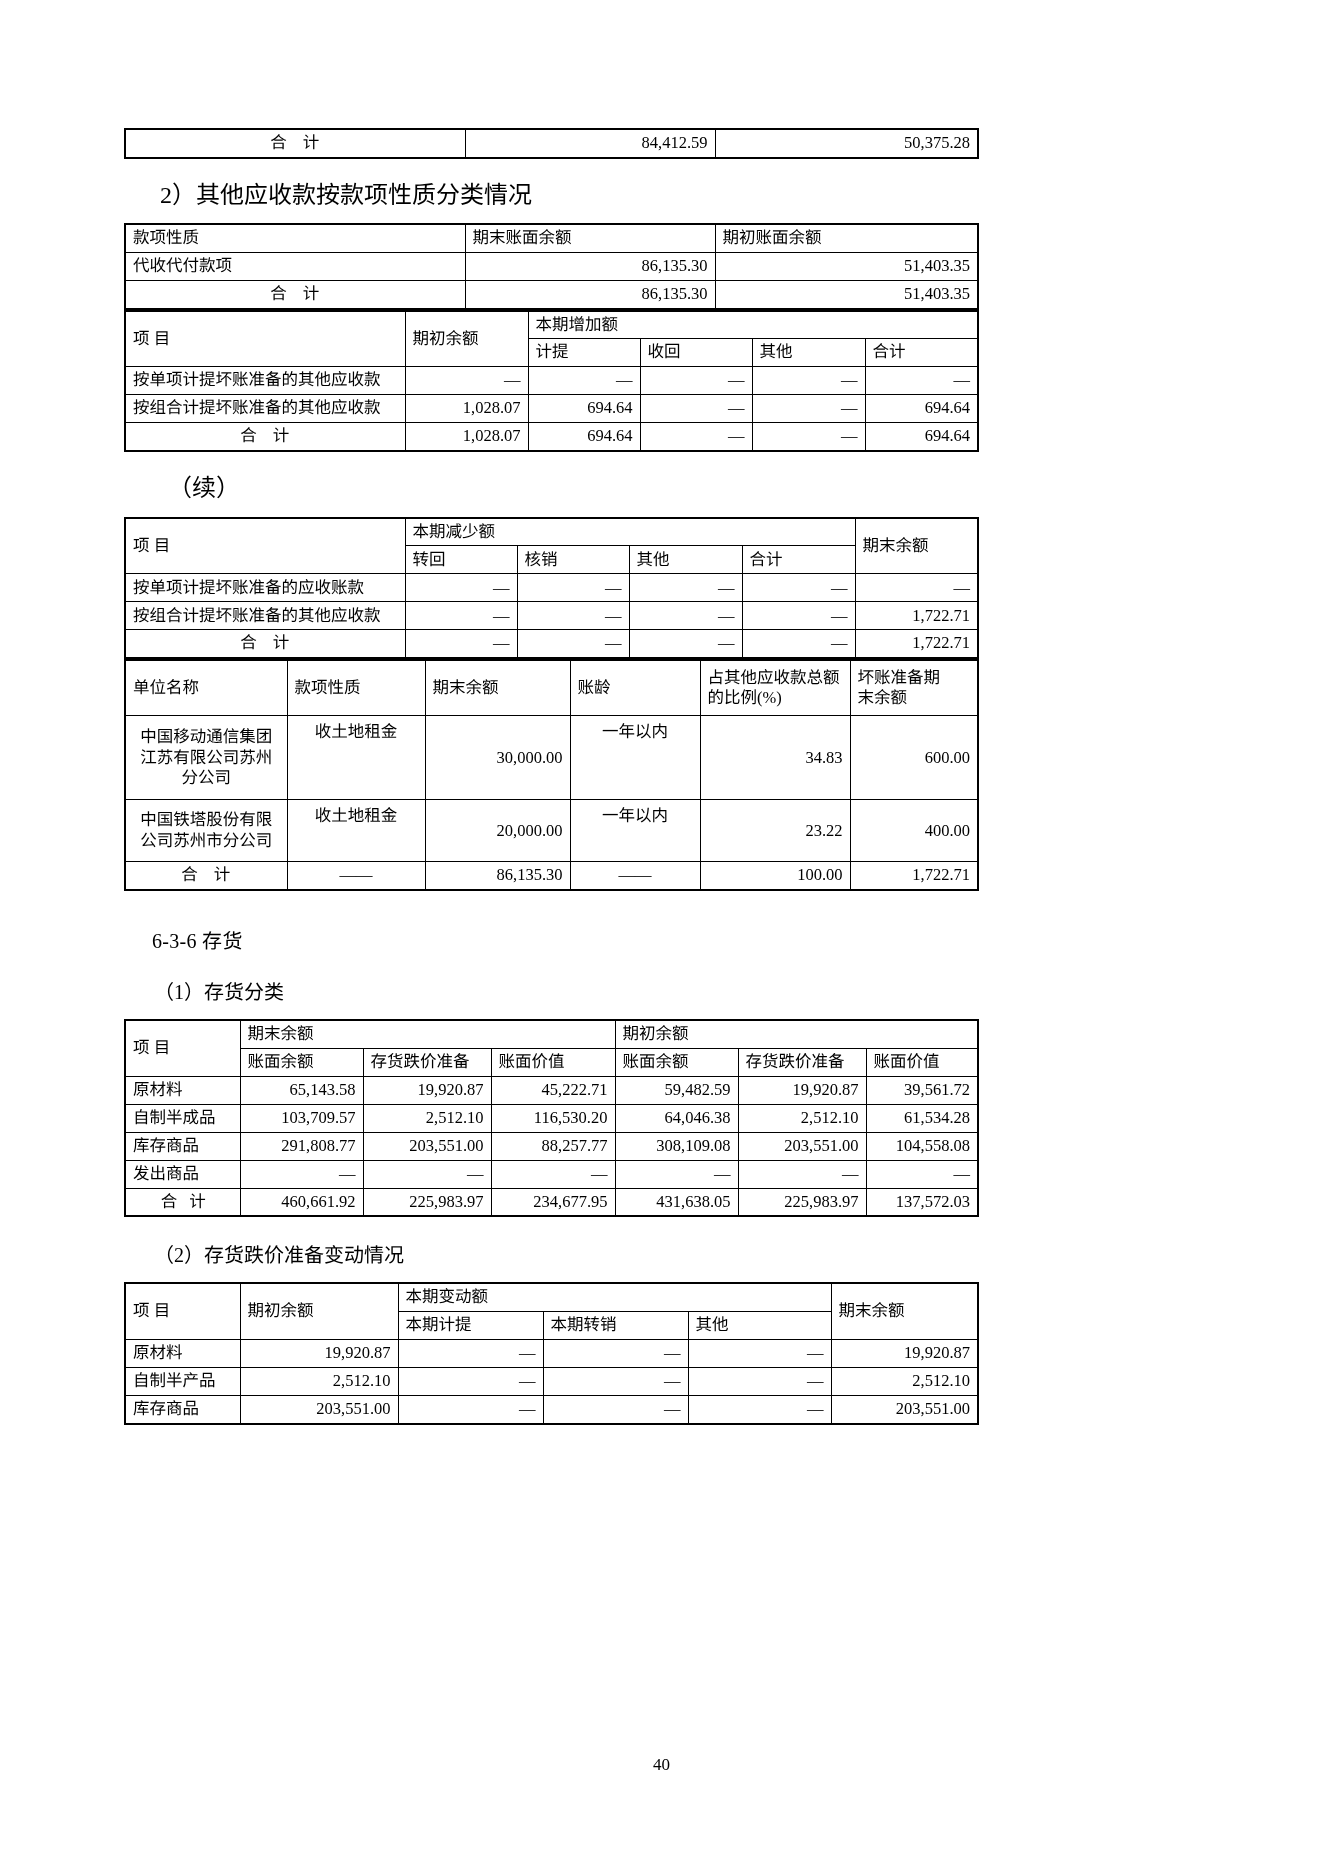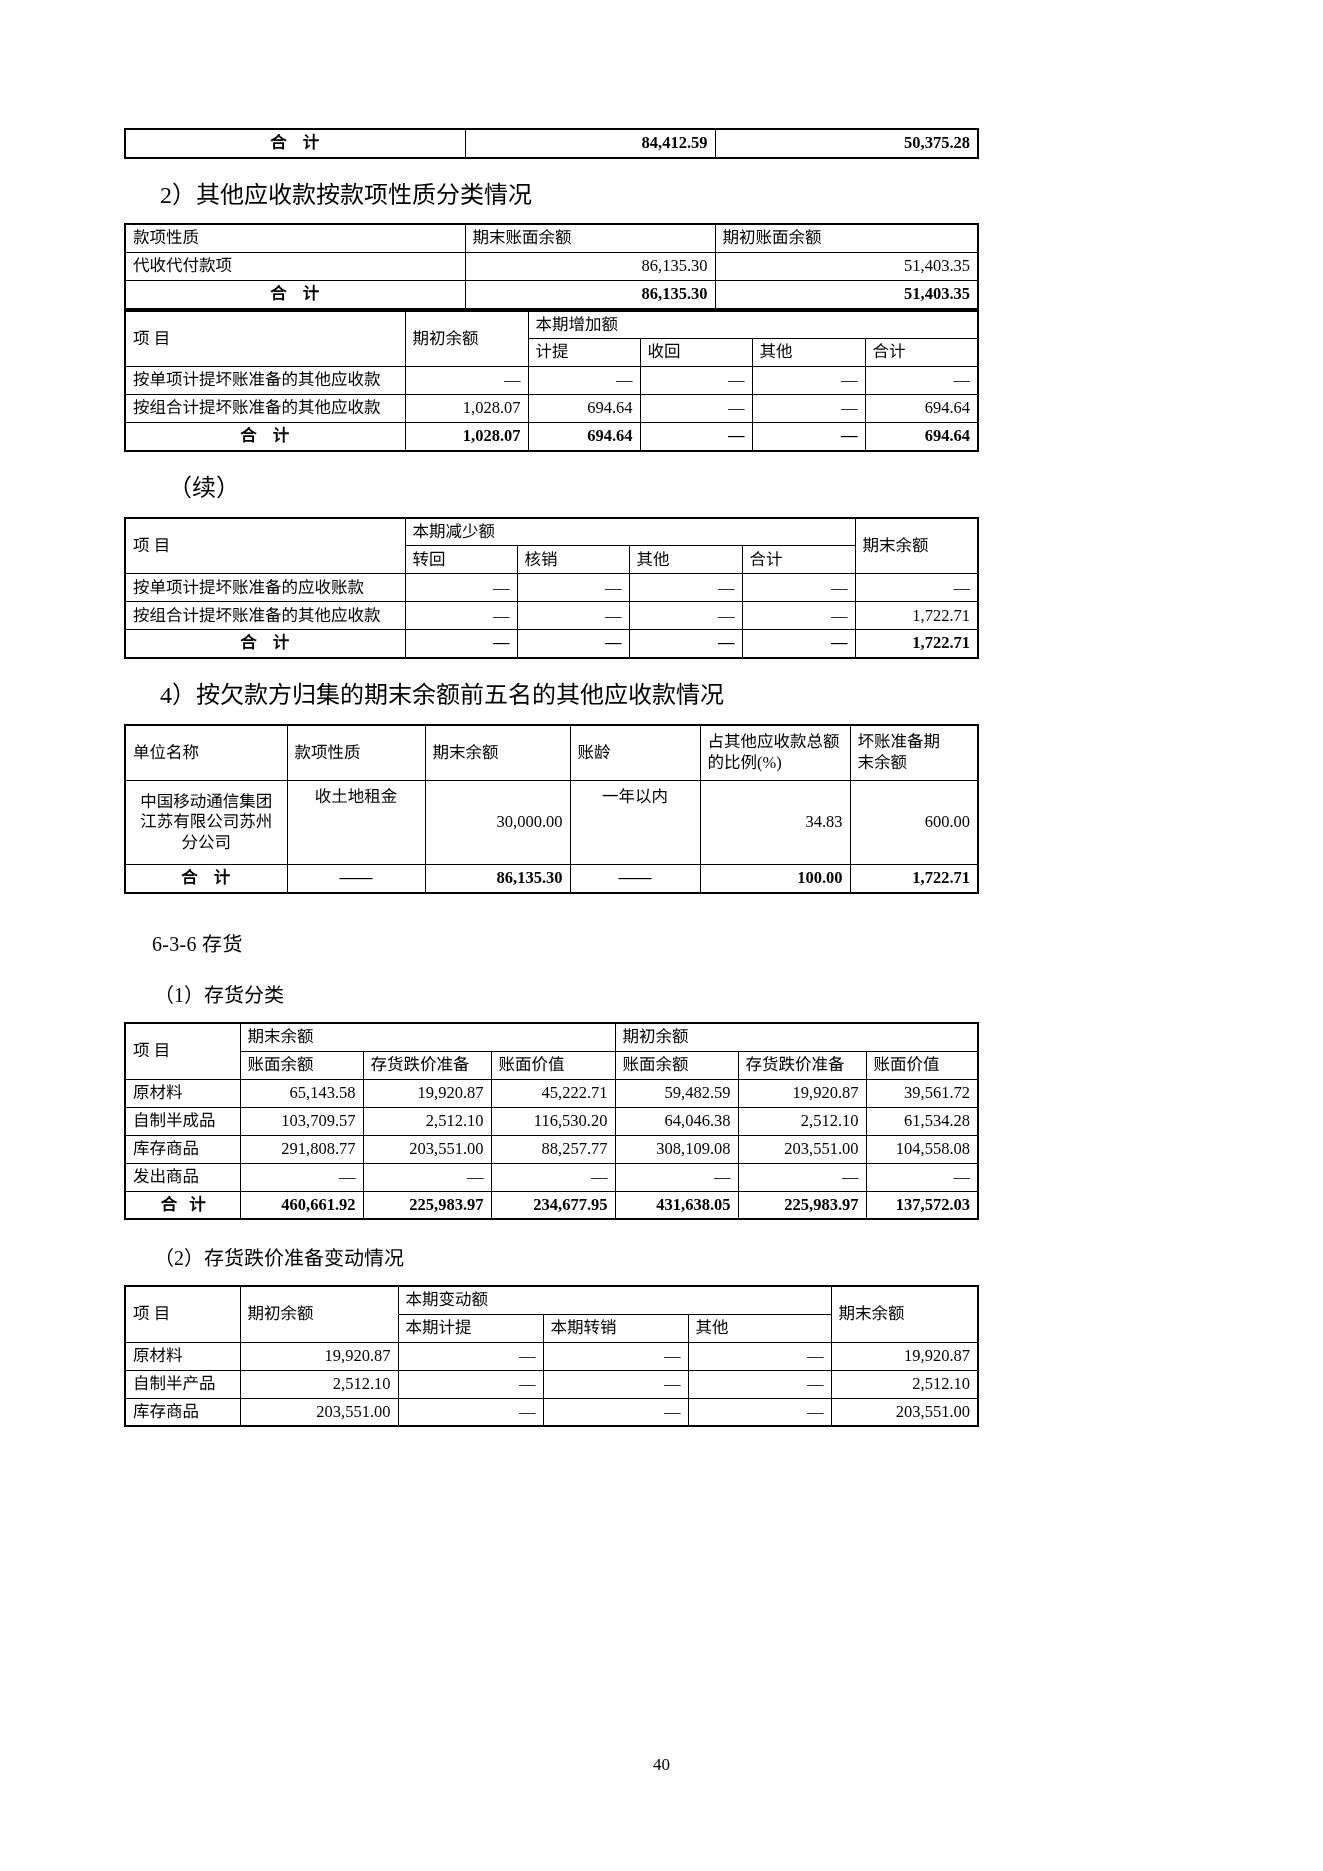--- a/index.html
+++ b/index.html
@@ -72,21 +72,21 @@
   table.fin td.first { border-left: 2px solid #000; }
   table.fin td.last  { border-right: 2px solid #000; }
 
   .c { text-align: center; }
   .r { text-align: right; }
   .l { text-align: left; }
   .b { font-weight: bold; }
 
   
   tr.total td {
-    font-weight: bold;
+    font-weight: normal;
   }
   tr.total td.label {
     text-align: center;
     letter-spacing: 6px;
     padding-left: 12px;
   }
 
   .name-cell {
     text-align: center;
     line-height: 1.35;
@@ -249,21 +249,20 @@
           <td class="first label">合  计</td>
           <td class="r b">—</td>
           <td class="r b">—</td>
           <td class="r b">—</td>
           <td class="r b">—</td>
           <td class="last r b">1,722.71</td>
         </tr>
       </tbody>
     </table>
 
-    <div class="sub-label">4）按欠款方归集的期末余额前五名的其他应收款情况</div>
 
     <table class="fin">
       <colgroup>
         <col style="width:162px">
           <col style="width:138px">
           <col style="width:145px">
         <col style="width:130px">
           <col style="width:150px">
           <col style="width:128px">
       </colgroup>
@@ -289,20 +288,31 @@
             <span>中国移动通信集团</span><br>
             <span>江苏有限公司苏州</span><br>
             <span>分公司</span>
           </td>
           <td class="c" style="vertical-align:top;padding-top:6px">收土地租金</td>
           <td class="r">30,000.00</td>
           <td class="c" style="vertical-align:top;padding-top:6px">一年以内</td>
           <td class="r">34.83</td>
           <td class="last r">600.00</td>
         </tr>
+        <tr>
+          <td class="first name-cell" style="height:62px">
+            <span>中国铁塔股份有限</span><br>
+            <span>公司苏州市分公司</span>
+          </td>
+          <td class="c" style="vertical-align:top;padding-top:6px">收土地租金</td>
+          <td class="r">20,000.00</td>
+          <td class="c" style="vertical-align:top;padding-top:6px">一年以内</td>
+          <td class="r">23.22</td>
+          <td class="last r">400.00</td>
+        </tr>
         <tr class="total outer-bottom">
           <td class="first label">合  计</td>
           <td class="c b">——</td>
           <td class="r b">86,135.30</td>
           <td class="c b">——</td>
           <td class="r b">100.00</td>
           <td class="last r b">1,722.71</td>
         </tr>
       </tbody>
     </table>

